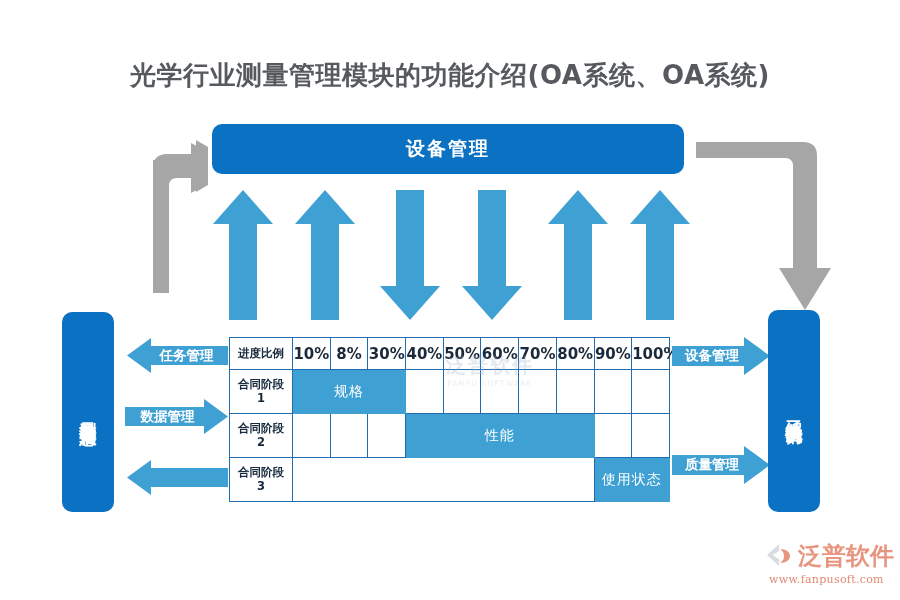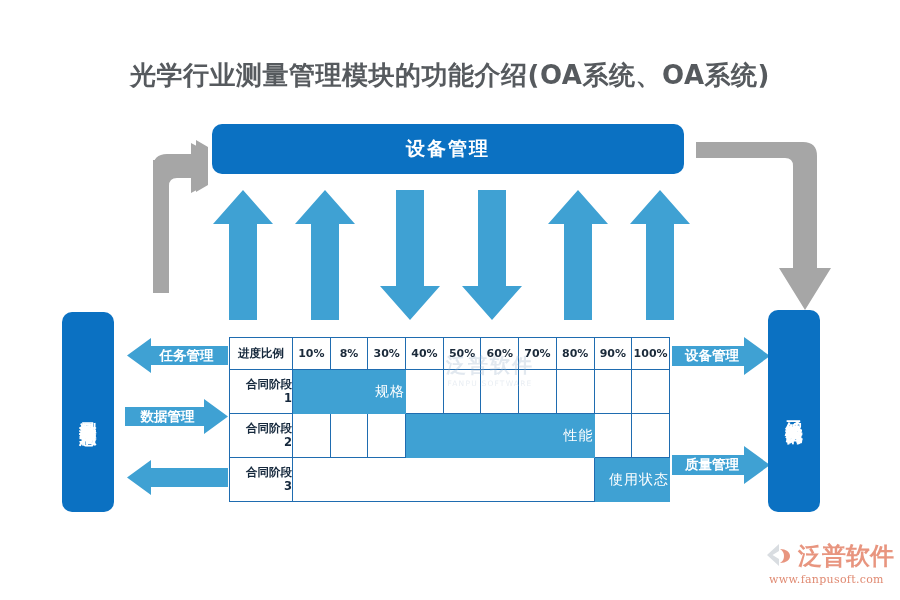--- a/index.html
+++ b/index.html
@@ -121,27 +121,27 @@
     border-collapse: collapse;
     table-layout: fixed;
     background: #ffffff;
     padding-left: 36px;
   }
   #gantt td {
     border: 1px solid #1f6cb0;
     padding: 0;
     text-align: center;
     vertical-align: middle;
-    font-size: 11px;
+    font-size: 15px;
     font-weight: bold;
     color: #1b2a3a;
     position: relative;
   }
   #gantt tr.hdr td { height: 31px; }
-  #gantt tr.body-row td { height: 43px; text-align: right; }
+  #gantt tr.body-row td { height: 43px; }
   #gantt td.rowhead {
     font-size: 11.5px;
     line-height: 1.18;
     color: #15283c;
   }
   #gantt td.bar {
     background: #3fa1d3;
     color: #ffffff;
     font-size: 14px;
     font-weight: normal;

